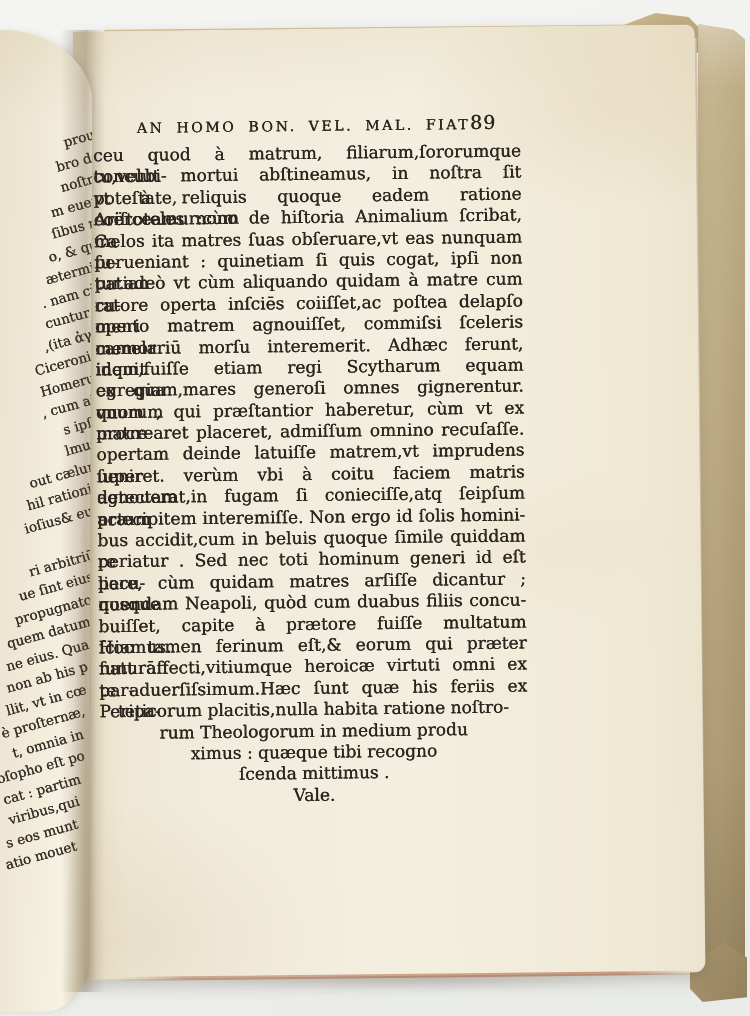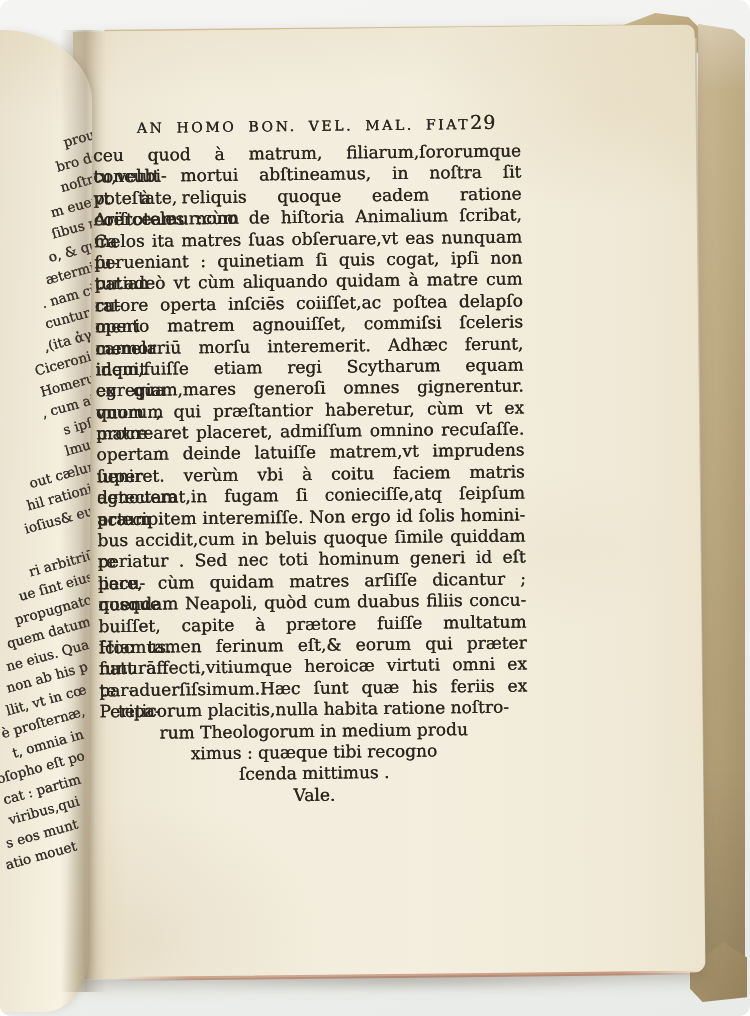--- a/index.html
+++ b/index.html
@@ -1,20 +1,19 @@
 <!DOCTYPE html>
 <html style="--background: #f0f1ef; --paper: #f2ecdc; --vellum: #bcaa83; --vellum-dark: #a18c66; --ink: #2c261f; --fragment-ink: #38302a; --edge-red: #a85a38;"><head>
 <meta charset="utf-8">
 <style>
   html,body { margin:0; padding:0; }
   body { font-family: "DejaVu Serif", "Liberation Serif", serif; }
   .photo {
     position:relative; width:750px; height:1016px; overflow:hidden;
     background: linear-gradient(160deg, #f4f5f3 0%, var(--background,#f0f1ef) 45%, #e9ebe8 100%);
-    border-radius: 11px;
   }
   
   .cover-top {
     position:absolute; left:104px; top:27px; width:562px; height:10px;
     transform: rotate(-0.55deg);
     background: linear-gradient(180deg, #d8c69e, #c2ac80);
     border-radius:2px;
   }
   .cover-corner {
     position:absolute; left:594px; top:13px; width:118px; height:40px;
@@ -122,21 +121,21 @@
   <div class="cover-right"></div>
   <div class="cover-fold"></div>
 
   <div class="fore-edge"></div>
 
   <div class="main-page">
     <div class="text-area">
 
       <div class="pg-header">
         <span class="running-title">AN HOMO BON. VEL. MAL. FIAT</span>
-        <span class="page-number">29</span>
+        <span class="page-number">89</span>
       </div>
 
       <div>
 
       <div class="jline">ceu quod à matrum, filiarum,ſororumque concubi-</div>
           <div class="jline">tu,velut mortui abſtineamus, in noſtra ſit poteſtate,</div>
           <div class="jline">vt à reliquis quoque eadem ratione coërceamur:cùm</div>
           <div class="jline">Ariſtoteles nono de hiſtoria Animalium ſcribat, Ca</div>
           <div class="jline">melos ita matres ſuas obſeruare,vt eas nunquam ſu-</div>
           <div class="jline">perueniant : quinetiam ſi quis cogat, ipſi non patian</div>

